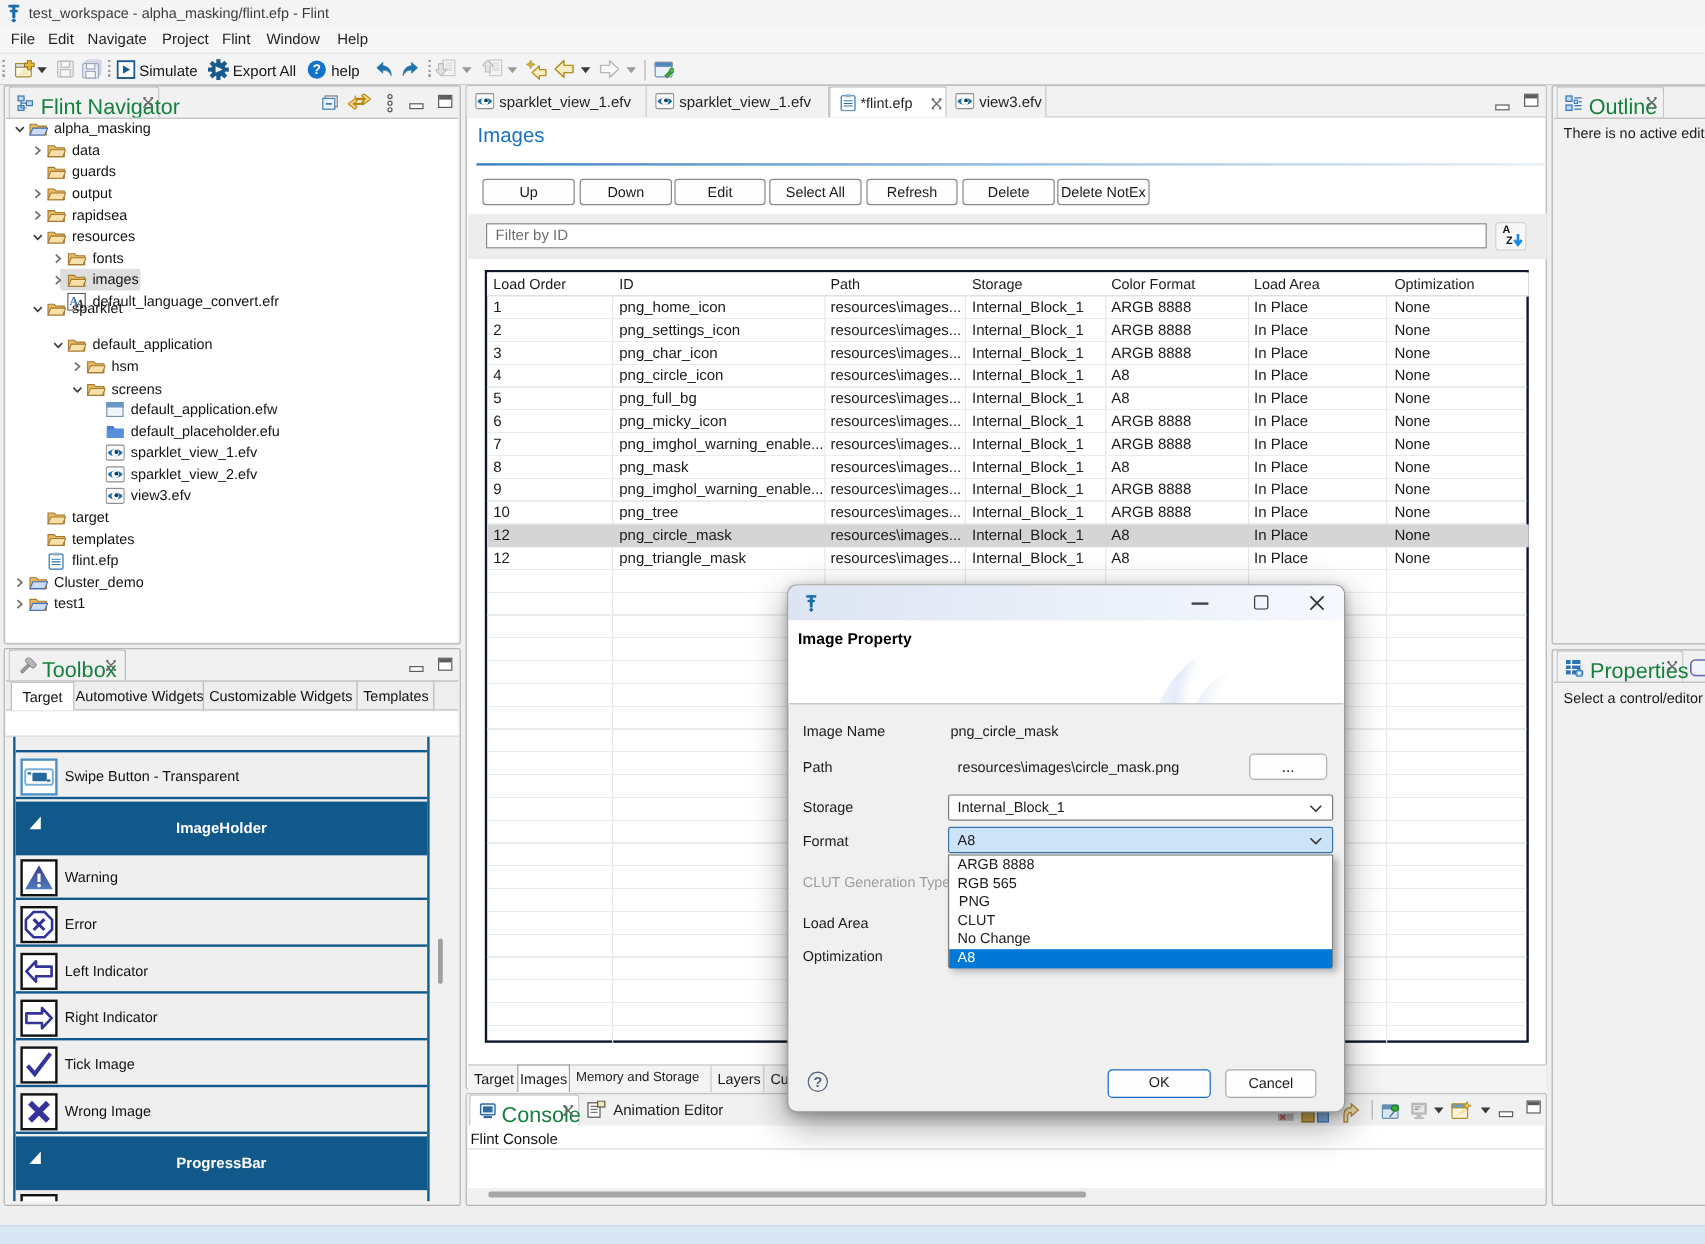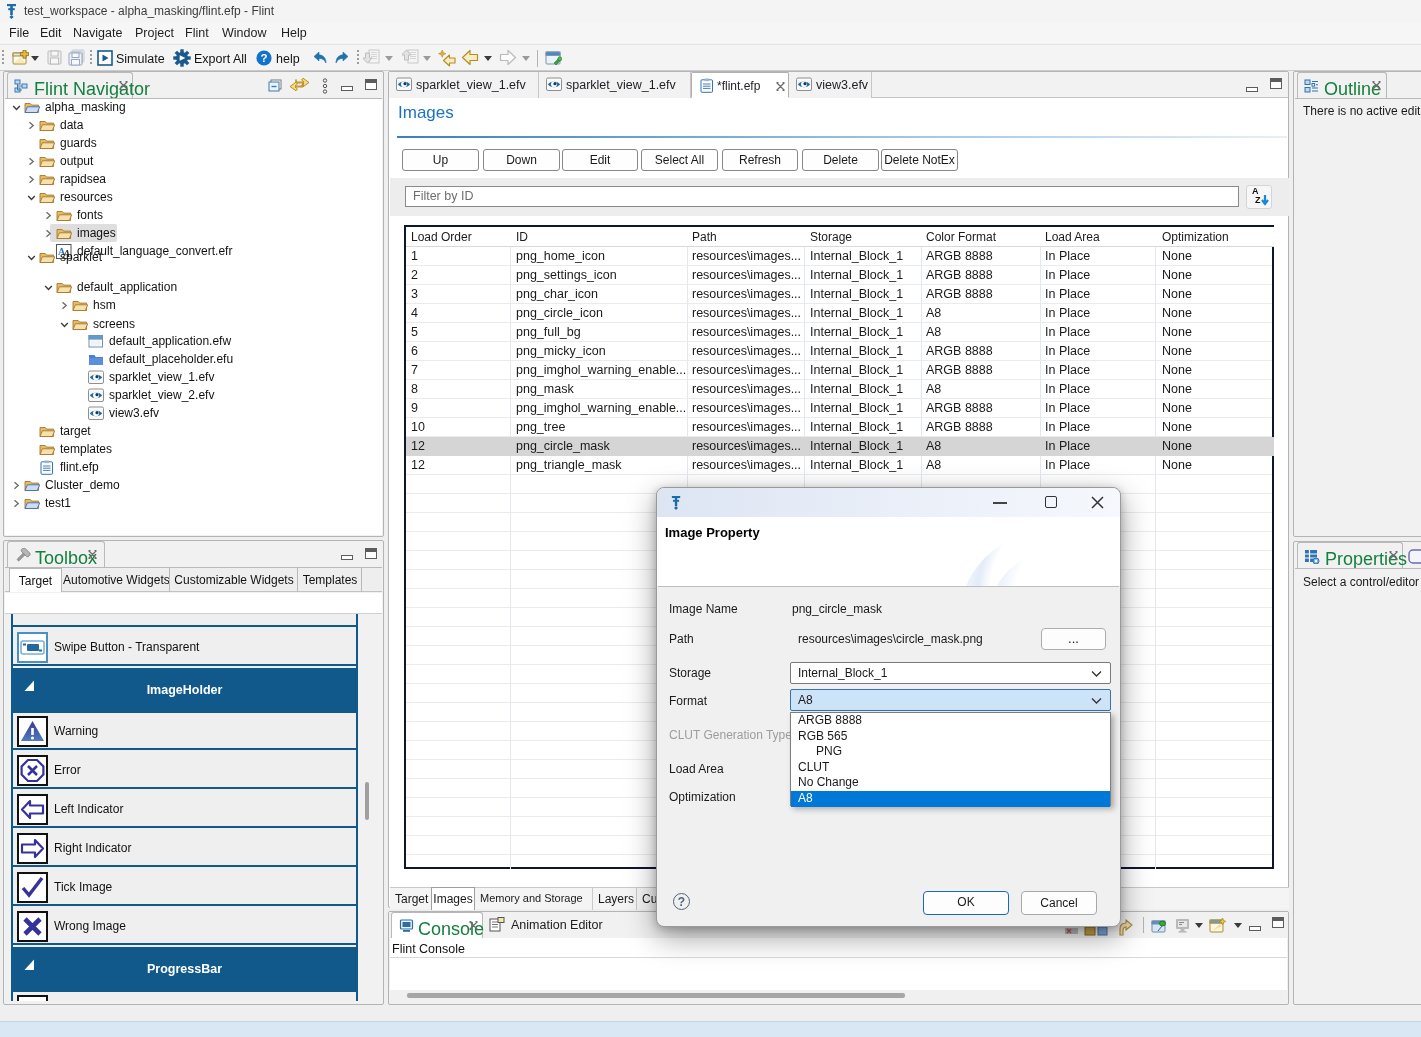--- a/index.html
+++ b/index.html
@@ -855,21 +855,21 @@
       </div>
     <div style="position:absolute;left:133px;top:201px;width:321px;height:22px;background:#cde3f7;border:1px solid #3873ad;border-radius:2px">
         <span style="position:absolute;left:7px;top:3px;font-size:12px">A8</span>
         <svg style="position:absolute;right:8px;top:7px" width="11" height="8" viewBox="0 0 11 8">
           <path d="M1 1.5 L5.5 6 L10 1.5" stroke="#333" stroke-width="1.3" fill="none"></path>
         </svg>
       </div>
     <div style="position:absolute;left:133px;top:224px;width:321px;height:94px;background:#fff;border:1px solid #7e7e7e;box-shadow:3px 3px 6px rgba(0,0,0,0.3);z-index:5">
     <div style="position:absolute;left:0;top:0.0px;width:319px;height:15.5px;font-size:12px;line-height:15px;padding-left:7px">ARGB 8888</div>
     <div style="position:absolute;left:0;top:15.5px;width:319px;height:15.5px;font-size:12px;line-height:15px;padding-left:7px">RGB 565</div>
-    <div style="position:absolute;left:0;top:31.0px;width:319px;height:15.5px;font-size:12px;line-height:15px;padding-left:25px">PNG</div>
+    <div style="position:absolute;left:0;top:31.0px;width:319px;height:15.5px;font-size:12px;line-height:15px;padding-left:8px">PNG</div>
     <div style="position:absolute;left:0;top:46.5px;width:319px;height:15.5px;font-size:12px;line-height:15px;padding-left:7px">CLUT</div>
     <div style="position:absolute;left:0;top:62.0px;width:319px;height:15.5px;font-size:12px;line-height:15px;padding-left:7px">No Change</div>
     <div style="position:absolute;left:0;top:77.5px;width:319px;height:16px;background:#0078d7;color:#fff;font-size:12px;line-height:15px;padding-left:7px">A8</div>
     </div>
     <div style="position:absolute;left:16px;top:405px;width:17px;height:17px;border:1.6px solid #53627c;border-radius:50%;text-align:center;line-height:16px;font-size:12px;font-weight:bold;color:#53627c">?</div>
     <div style="position:absolute;left:266px;top:403px;width:86px;height:24px;background:#fdfdfd;border:1.6px solid #1469c8;border-radius:4px;text-align:center;line-height:21px;font-size:12px">OK</div>
     <div style="position:absolute;left:364px;top:403px;width:76px;height:24px;background:#fdfdfd;border:1px solid #a8a8a8;border-radius:4px;text-align:center;line-height:22px;font-size:12px">Cancel</div>
   </div>
 </div>
 

